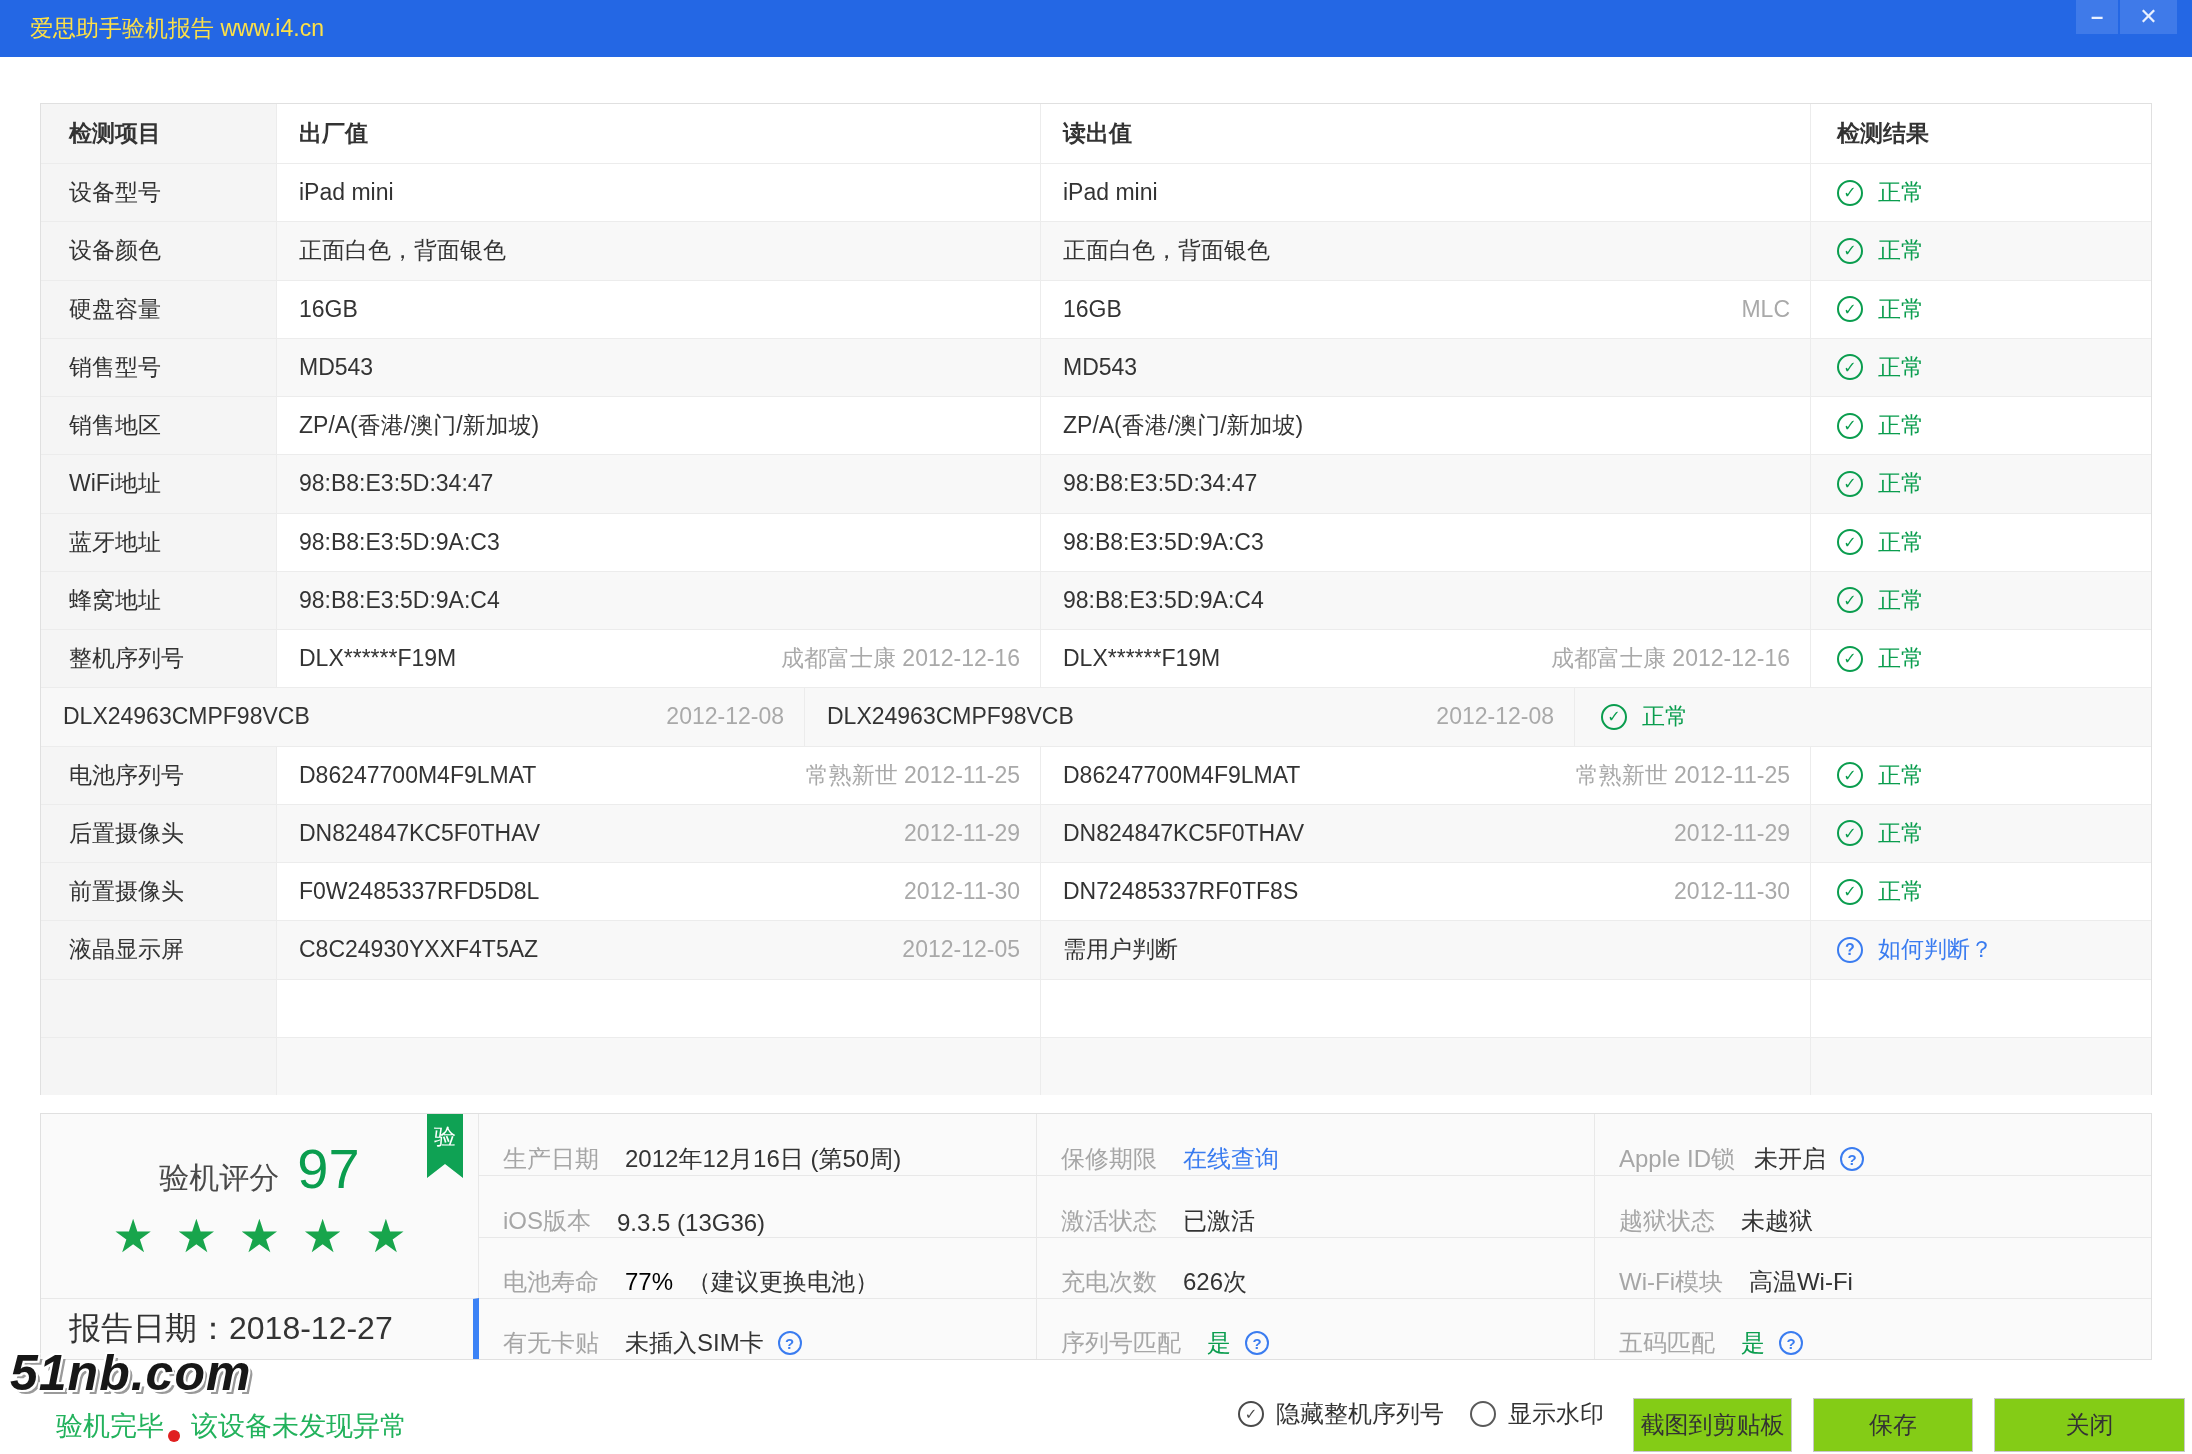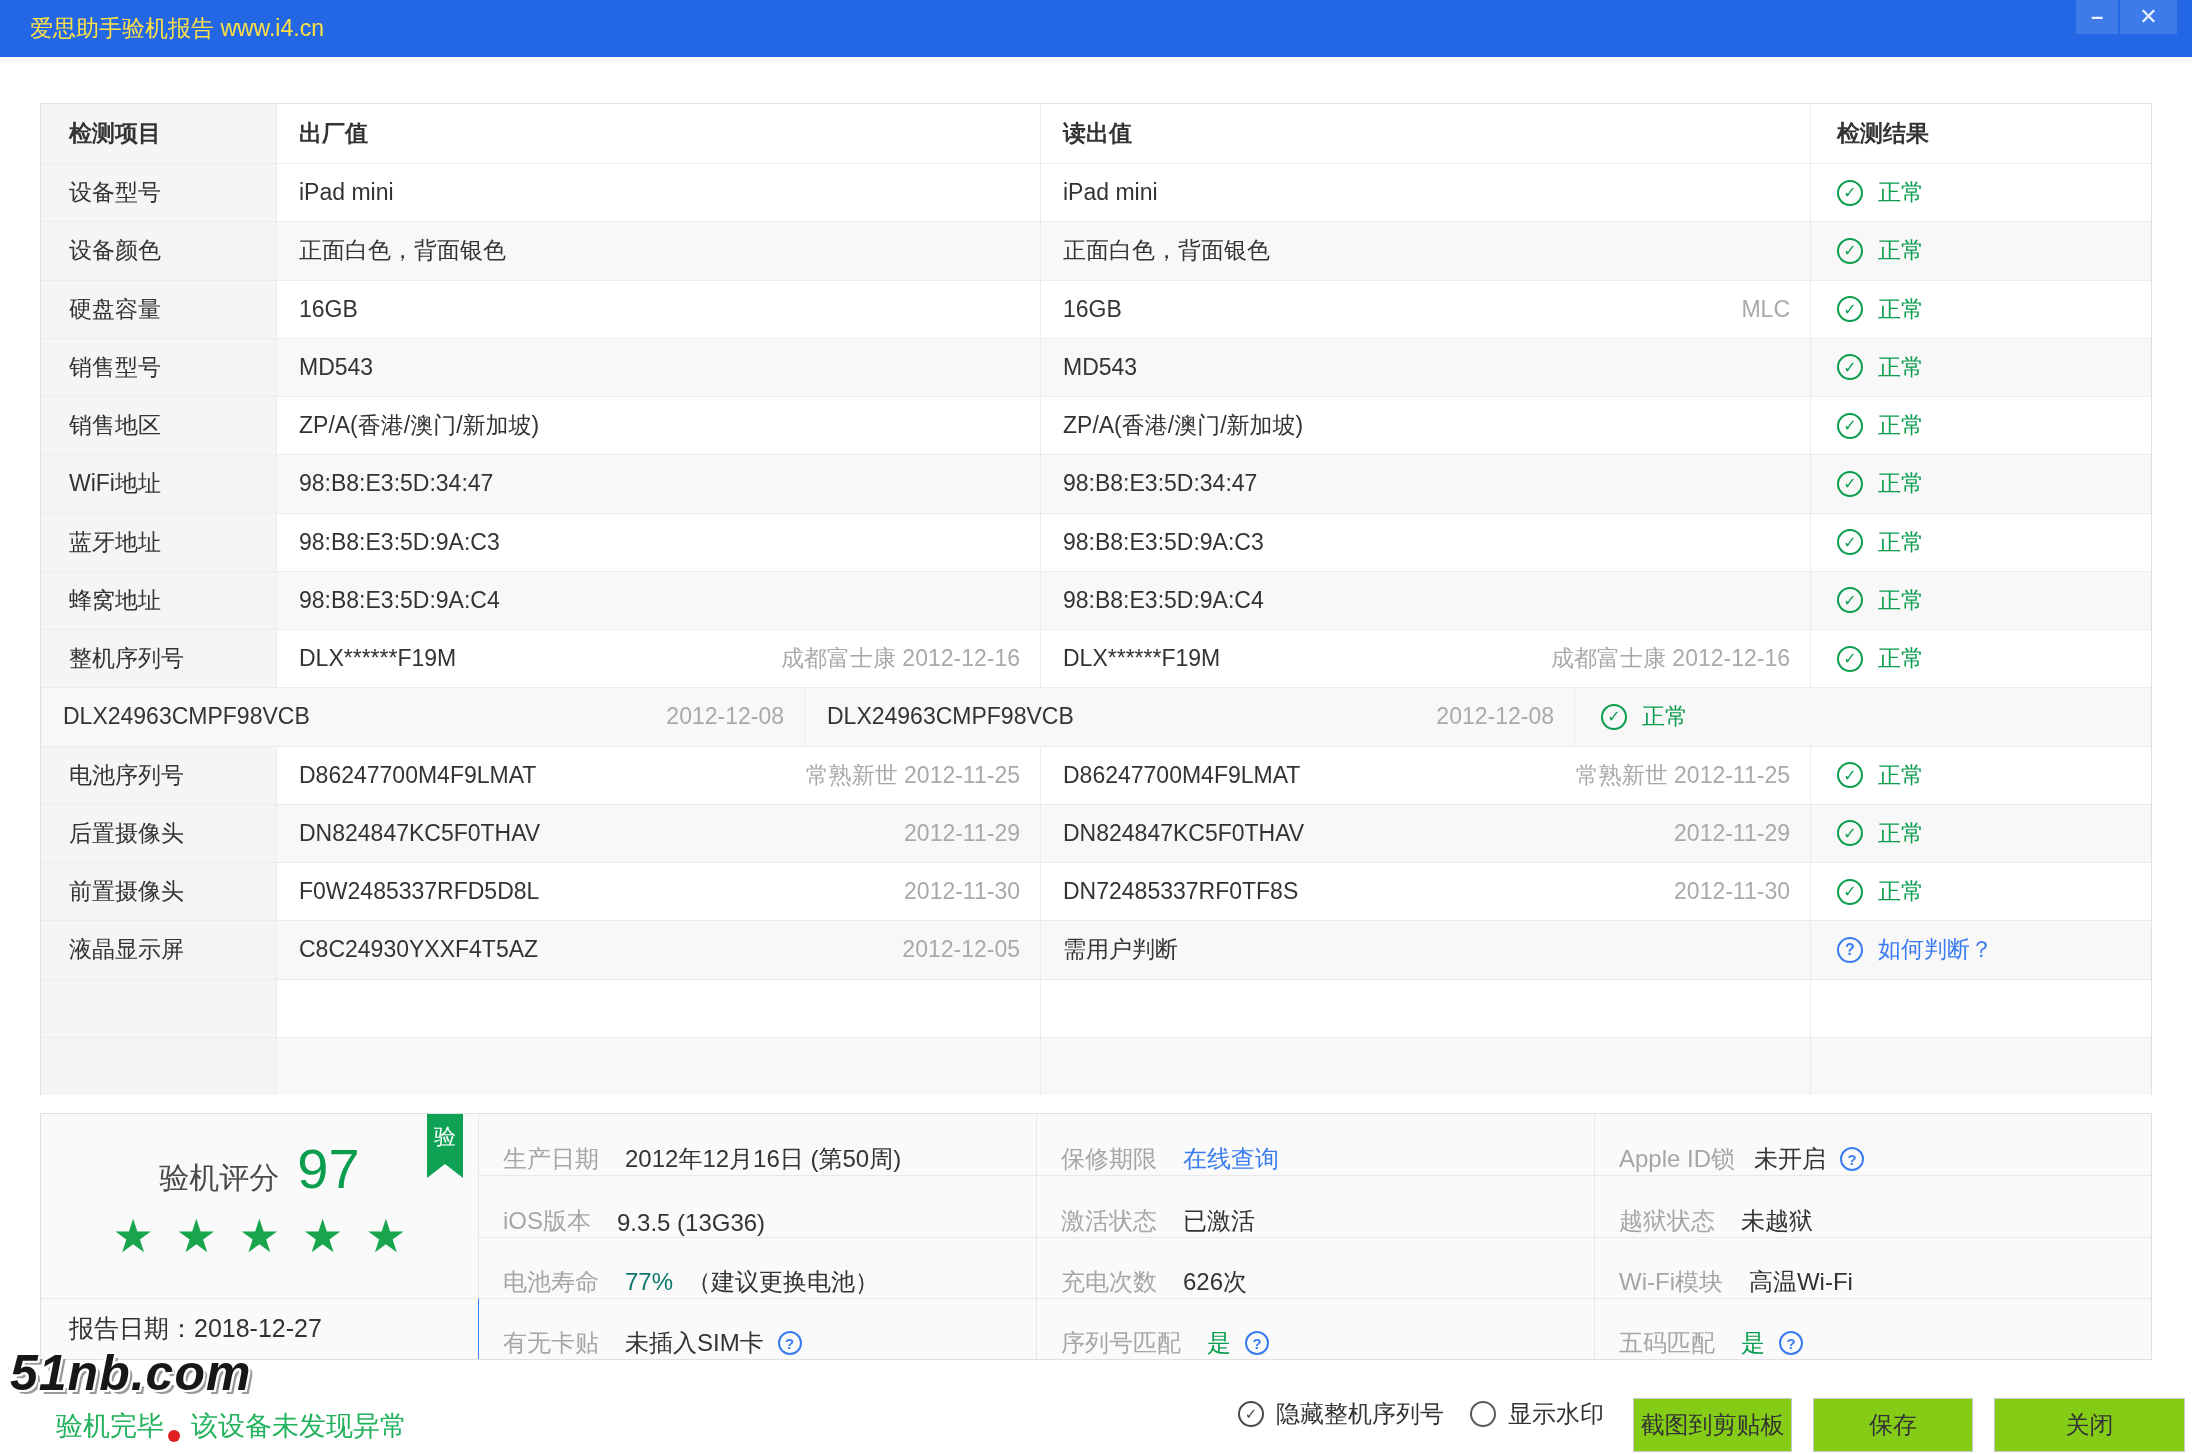--- a/index.html
+++ b/index.html
@@ -37,29 +37,29 @@
          grid-template-columns:438px 558px 558px 1fr;grid-template-rows:repeat(4,1fr);}
   .score-cell{grid-column:1;grid-row:1/4;border-right:1px solid #e8e8e8;position:relative;
               display:flex;flex-direction:column;align-items:center;}
   .score-line{margin-top:22px;display:flex;align-items:baseline;gap:18px;}
   .score-label{font-size:30px;color:#4a4a4a;}
   .score-value{font-size:56px;color:#0a9d4e;}
   .stars{margin-top:10px;font-size:46px;color:#18a54c;letter-spacing:22px;text-indent:22px;line-height:1.1;}
   .ribbon{position:absolute;right:15px;top:0;width:36px;height:64px;background:#0fa254;
           clip-path:polygon(0 0,100% 0,100% 100%,50% 78%,0 100%);
           display:flex;justify-content:center;color:#fff;font-size:22px;padding-top:8px;box-sizing:border-box;}
-  .report-cell{grid-column:1;grid-row:4;border-right:1px solid #3b82f6;border-top:1px solid #e8e8e8;
-               display:flex;align-items:center;padding-left:28px;font-size:25px;color:#333;}
+  .report-cell{grid-column:1;grid-row:4;border-right:6px solid #3b82f6;border-top:1px solid #e8e8e8;
+               display:flex;align-items:center;padding-left:28px;font-size:32px;color:#333;}
   .detail-cell{display:flex;align-items:flex-end;padding-left:24px;gap:26px;font-size:24px;
                border-right:1px solid #e8e8e8;border-top:1px solid #e8e8e8;box-sizing:border-box;}
   .detail-cell.row1{border-top:none;}
   .detail-cell.lastcol{border-right:none;}
   .d-label{color:#a6a6a6;flex:none;}
   .d-val{color:#333;display:flex;align-items:center;gap:14px;}
-  .v-red{color:#0f766e;}
+  .v-red{color:#000000;}
   .v-green{color:#0a9d4e;}
   .v-link{color:#3a7cf0;cursor:pointer;}
   
   .status-text{position:absolute;left:56px;top:1408px;font-size:27px;color:#22b25c;}
   .watermark{position:absolute;left:10px;top:1344px;font-size:50px;font-style:italic;font-weight:900;
              color:#171717;letter-spacing:1px;
              text-shadow:-2px -2px 0 #fff,2px -2px 0 #fff,-2px 2px 0 #fff,2px 2px 0 #fff,4px 4px 0 #9a9a9a;}
   .wm-dot{position:absolute;left:168px;top:1430px;width:12px;height:12px;border-radius:50%;background:#e02020;}
   .chk-group{position:absolute;top:1398px;display:flex;align-items:center;gap:12px;font-size:24px;color:#333;}
   .chk-hide{left:1238px;}

